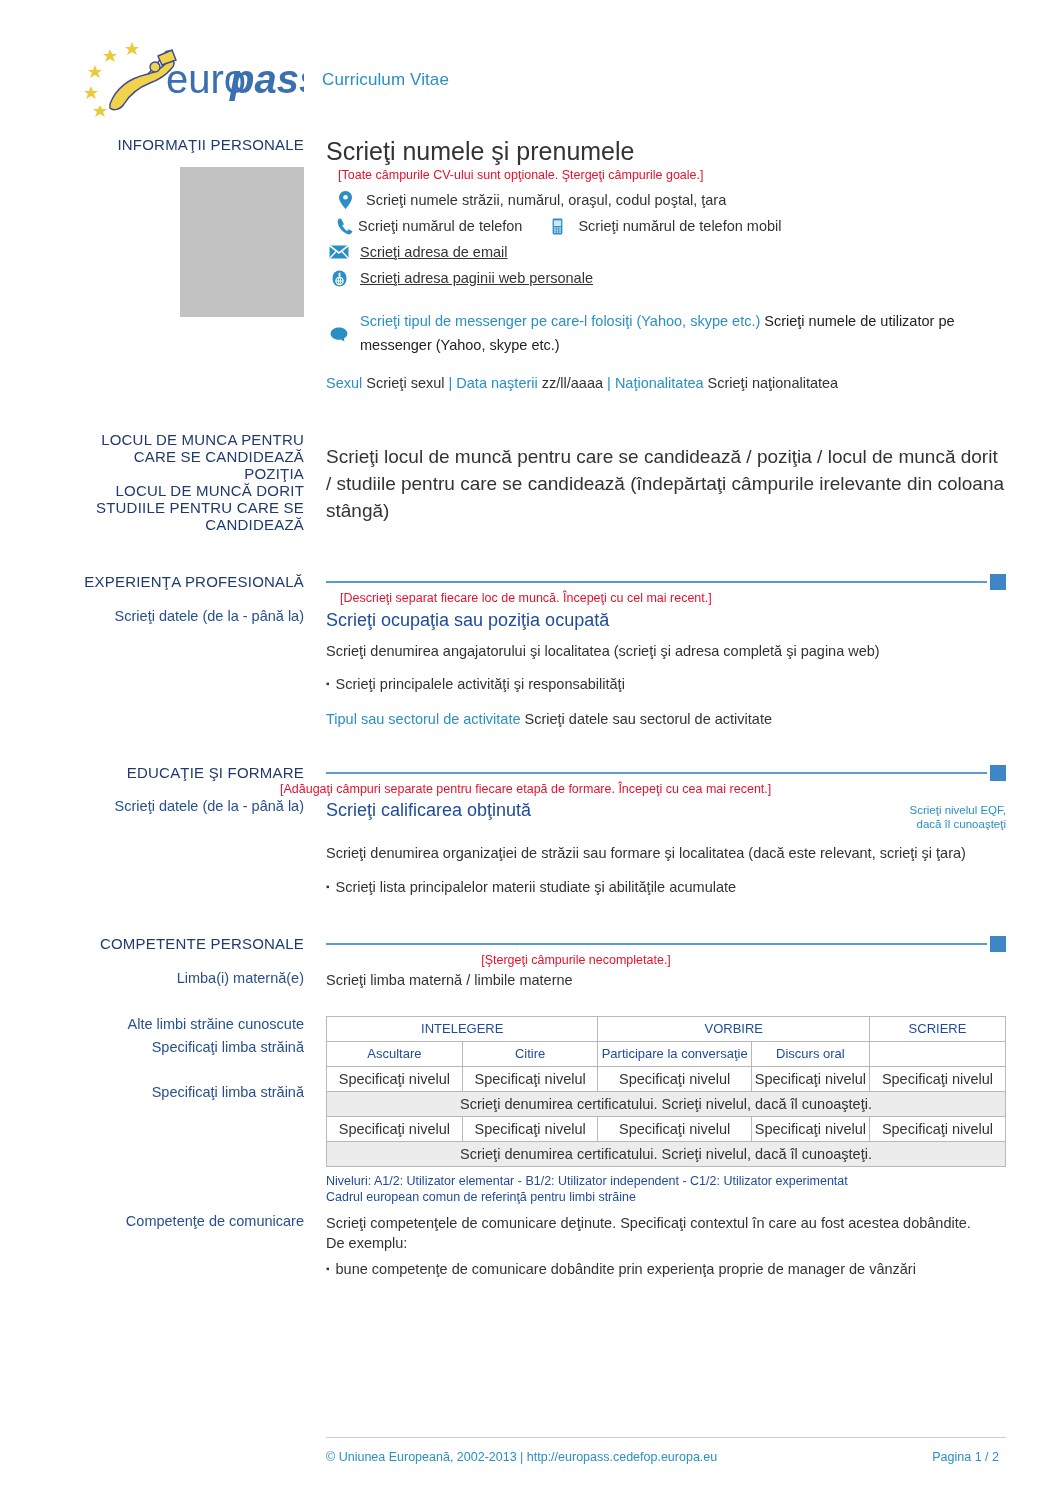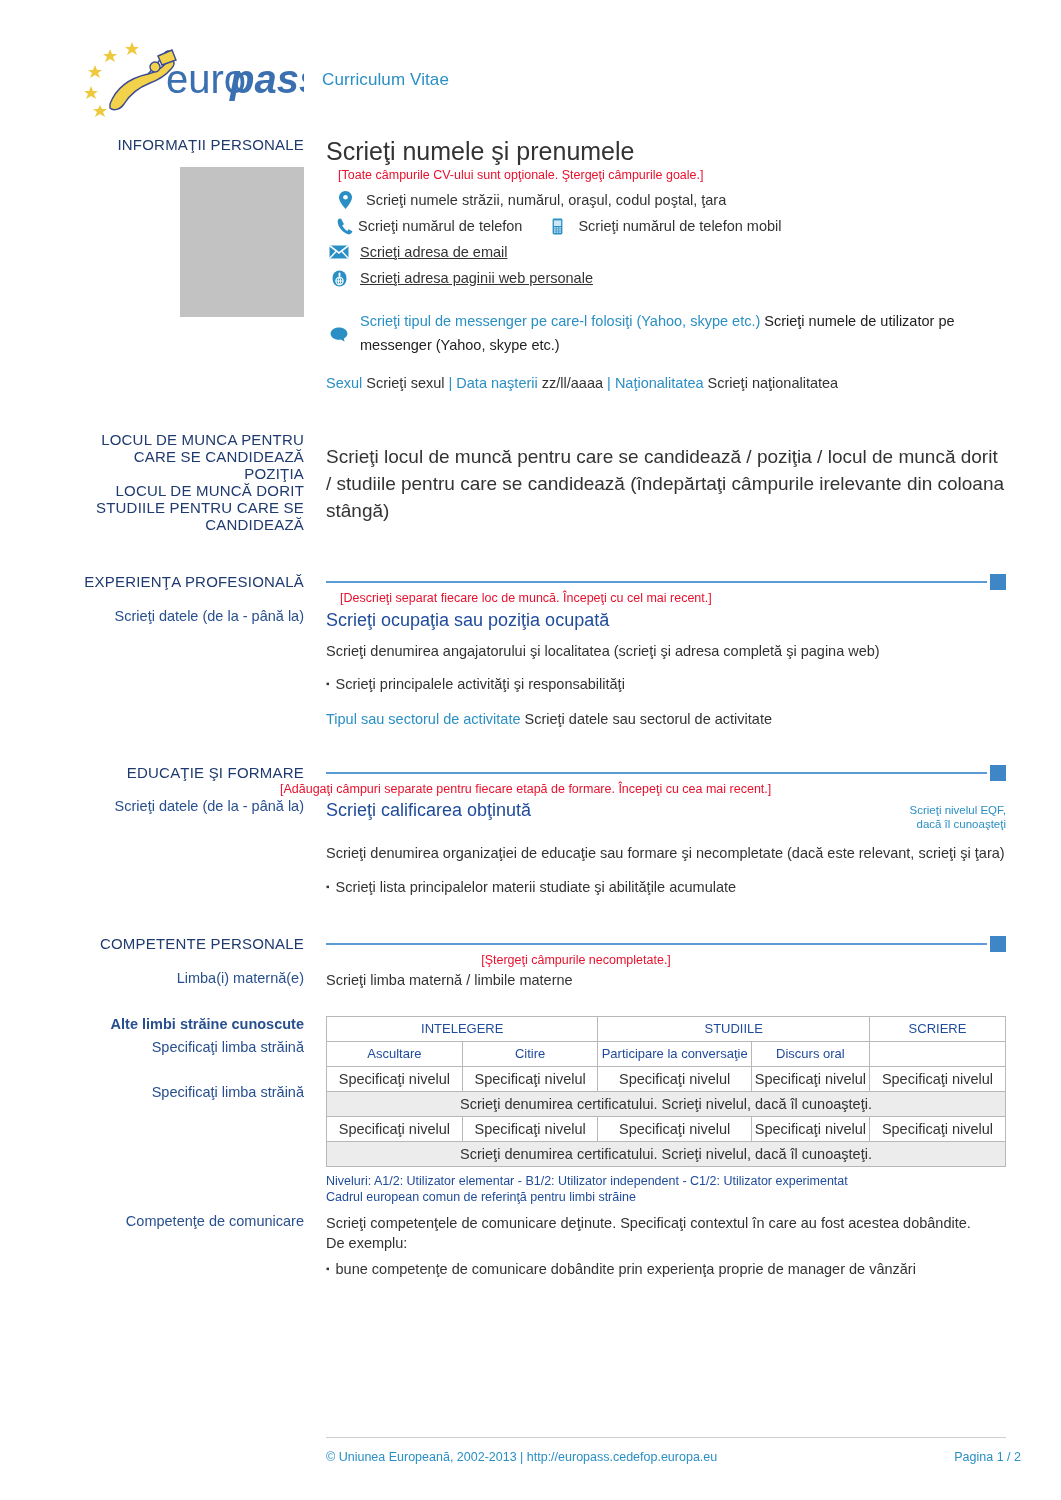--- a/index.html
+++ b/index.html
@@ -66,21 +66,21 @@
     color:#1f4b9b; font-weight:normal; font-size:13px; text-align:center; line-height:16px;
   }
   table.lang td { text-align:center; color:#333; font-size:14.5px; }
   td.cert { background:#ececec; color:#333; font-size:13px; text-align:center; }
 
   .levels { color:#1f4b9b; font-size:12.5px; line-height:16px; }
 
   
   .footer {
     position:absolute; left:0; bottom:36px; width:1061px;
-    padding:0 40px 0 326px;
+    padding:0 62px 0 326px;
     display:flex; justify-content:space-between;
     color:#2a8fc4; font-size:12.5px;
   }
   .footer-rule { position:absolute; left:326px; bottom:62px; width:680px; height:1px; background:#cfcfcf; }
 </style>
 </head>
 <body>
 
 <div class="page">
 
@@ -274,21 +274,21 @@
       <div style="font-size:14.5px;">Scrieţi datele (de la - până la)</div>
     </div>
     <div class="rcol" style="position:relative;">
       <div style="display:flex; justify-content:space-between; align-items:flex-start;">
         <div class="occ-head">Scrieţi calificarea obţinută</div>
         <div style="text-align:right; line-height:14px; margin-top:5px;">
           <div class="blue-lt" style="font-size:11.5px;">Scrieţi nivelul EQF,</div>
           <div class="blue-lt" style="font-size:11.5px;">dacă îl cunoaşteţi</div>
         </div>
       </div>
-      <div class="body-text" style="margin-top:12px;">Scrieţi denumirea organizaţiei de educaţie sau formare şi necompletate (dacă este relevant, scrieţi şi ţara)</div>
+      <div class="body-text" style="margin-top:12px;">Scrieţi denumirea organizaţiei de străzii sau formare şi localitatea (dacă este relevant, scrieţi şi ţara)</div>
       <div class="bullet" style="margin-top:14px;">Scrieţi lista principalelor materii studiate şi abilităţile acumulate</div>
     </div>
   </div>
 
   <div class="row" style="margin-top:38px;">
     <div class="lcol">
       <div class="sec-head">COMPETENTE PERSONALE</div>
     </div>
     <div class="rcol">
       <div class="divider">
@@ -309,28 +309,28 @@
     <div class="lcol">
       <div style="font-size:14.5px;">Limba(i) maternă(e)</div>
     </div>
     <div class="rcol">
       <div class="body-text">Scrieţi limba maternă / limbile materne</div>
     </div>
   </div>
 
   <div class="row" style="margin-top:26px;">
     <div class="lcol">
-      <div style="font-size:14.5px;font-weight:bold;">Alte limbi străine cunoscute</div>
+      <div style="font-size:14.5px;">Alte limbi străine cunoscute</div>
     </div>
     <div class="rcol">
       <table class="lang">
         <tbody>
             <tr>
           <th colspan="2" style="width:272px;">INTELEGERE</th>
-          <th colspan="2" style="width:272px;">STUDIILE</th>
+          <th colspan="2" style="width:272px;">VORBIRE</th>
           <th style="width:136px;">SCRIERE</th>
         </tr>
         <tr>
           <th>Ascultare</th>
           <th>Citire</th>
           <th>Participare la conversaţie</th>
           <th>Discurs oral</th>
           <th></th>
         </tr>
         <tr>

